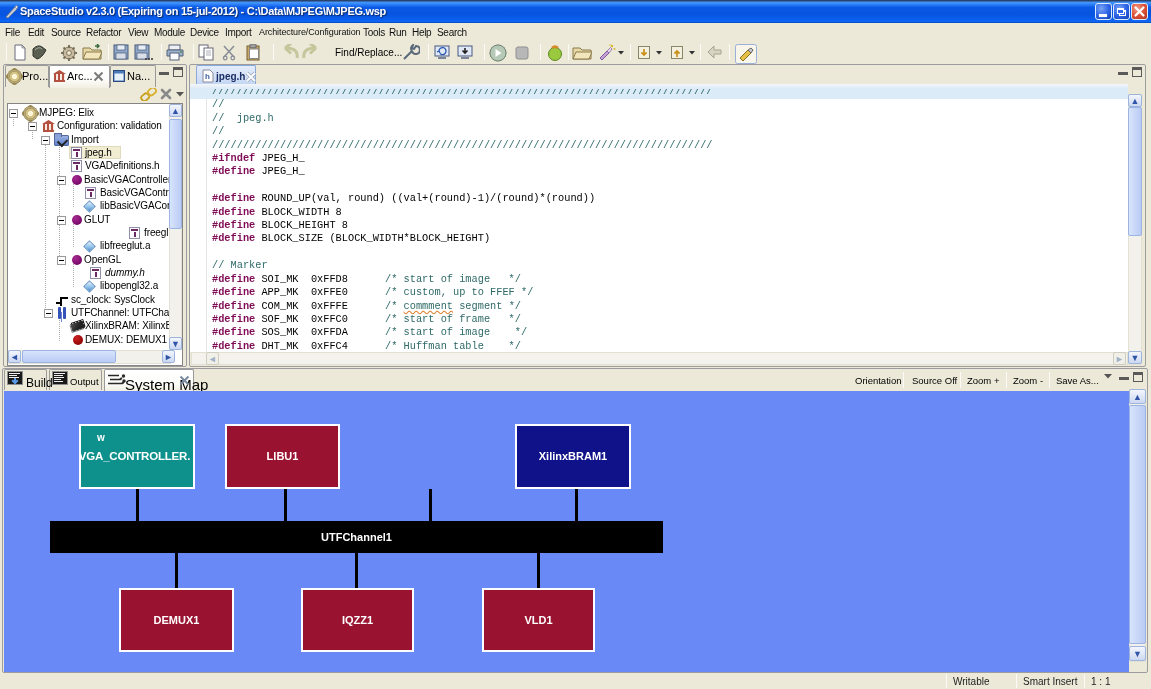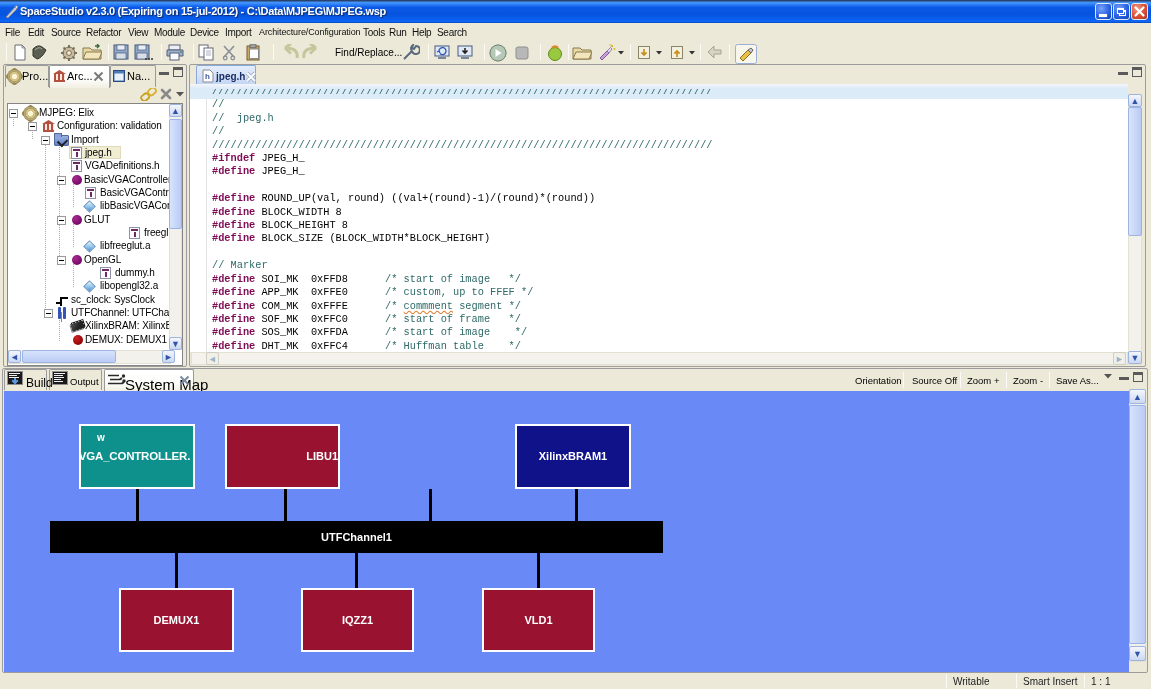--- a/index.html
+++ b/index.html
@@ -374,21 +374,21 @@
     <span class="ticon ic-lib" style="left:77px;top:0px;"></span>
       <span style="position:absolute;left:92px;top:0px;">libfreeglut.a</span>
   </div>
   <div class="trow" style="left:0;top:150px;width:176px;">
     <span class="exp" style="left:49px;top:2px;">
         <i></i>
       </span>
       <span class="ticon ic-mod" style="left:64px;top:1px;"></span>
       <span style="position:absolute;left:76px;top:0px;">OpenGL</span>
   </div>
-  <div class="trow" style="left:15px;top:163px;width:176px;">
+  <div class="trow" style="left:5px;top:163px;width:176px;font-style:italic;">
     <span class="ticon ic-doc" style="left:77px;top:0px;"></span>
       <span style="position:absolute;left:92px;top:0px;">dummy.h</span>
   </div>
   <div class="trow" style="left:0;top:176px;width:176px;">
     <span class="ticon ic-lib" style="left:77px;top:0px;"></span>
       <span style="position:absolute;left:92px;top:0px;">libopengl32.a</span>
   </div>
   <div class="trow" style="left:0;top:190px;width:176px;">
     <span class="ticon ic-clk" style="left:48px;top:1px;"></span>
       <span style="position:absolute;left:63px;top:0px;">sc_clock: SysClock</span>
@@ -521,21 +521,21 @@
   <div class="conn" style="left:280px;top:98px;height:33px;"></div>
   <div class="conn" style="left:425px;top:98px;height:33px;"></div>
   <div class="conn" style="left:571px;top:98px;height:33px;"></div>
   <div class="conn" style="left:171px;top:162px;height:35px;"></div>
   <div class="conn" style="left:351px;top:162px;height:35px;"></div>
   <div class="conn" style="left:533px;top:162px;height:35px;"></div>
   <div class="node" style="left:75px;top:33px;width:116px;height:65px;background:#0e918d;overflow:hidden;">
       <div style="margin-top:6px;font-size:10px;text-align:left;padding-left:16px;">w</div>
       <div style="margin-top:7px;margin-left:-5px;font-size:11.5px;letter-spacing:-0.2px;white-space:nowrap;">VGA_CONTROLLER.</div>
     </div>
-  <div class="node maroon" style="left:221px;top:33px;width:115px;height:65px;line-height:61px;text-align:right;">LIBU1</div>
+  <div class="node maroon" style="left:221px;top:33px;width:115px;height:65px;line-height:61px;">LIBU1</div>
   <div class="node" style="left:511px;top:33px;width:116px;height:65px;background:#10128a;line-height:61px;">XilinxBRAM1</div>
   <div class="abs" style="left:46px;top:130px;width:613px;height:32px;background:#000;color:#fff;font-weight:bold;font-size:11px;text-align:center;line-height:32px;">UTFChannel1</div>
   <div class="node maroon" style="left:115px;top:197px;width:115px;height:64px;line-height:60px;">DEMUX1</div>
   <div class="node maroon" style="left:297px;top:197px;width:113px;height:64px;line-height:60px;">IQZZ1</div>
   <div class="node maroon" style="left:478px;top:197px;width:113px;height:64px;line-height:60px;">VLD1</div>
 </div>
 <div id="mscroll" class="abs">
   <div class="sbv" style="left:1129px;top:389px;width:17px;height:273px;"></div>
   <div class="sbbtn" style="left:1129px;top:389px;width:17px;height:15px;line-height:14px;">▲</div>
   <div class="sbthumb" style="left:1129px;top:405px;width:17px;height:239px;"></div>

